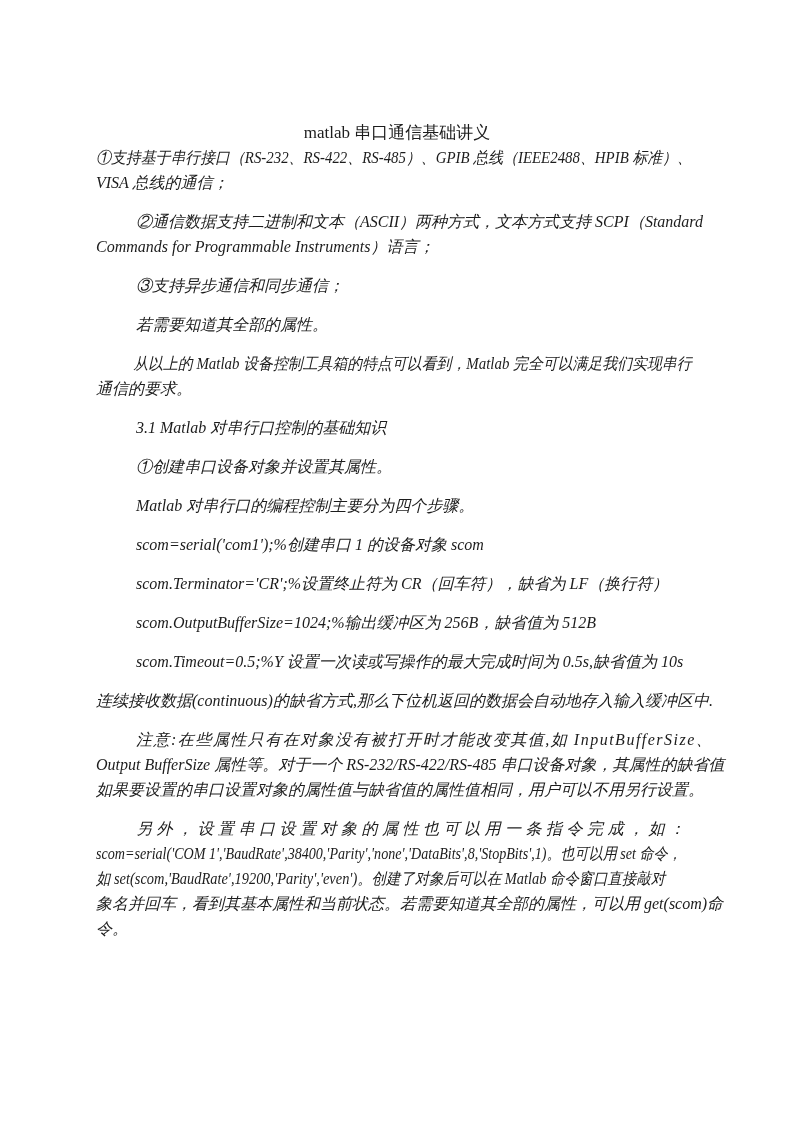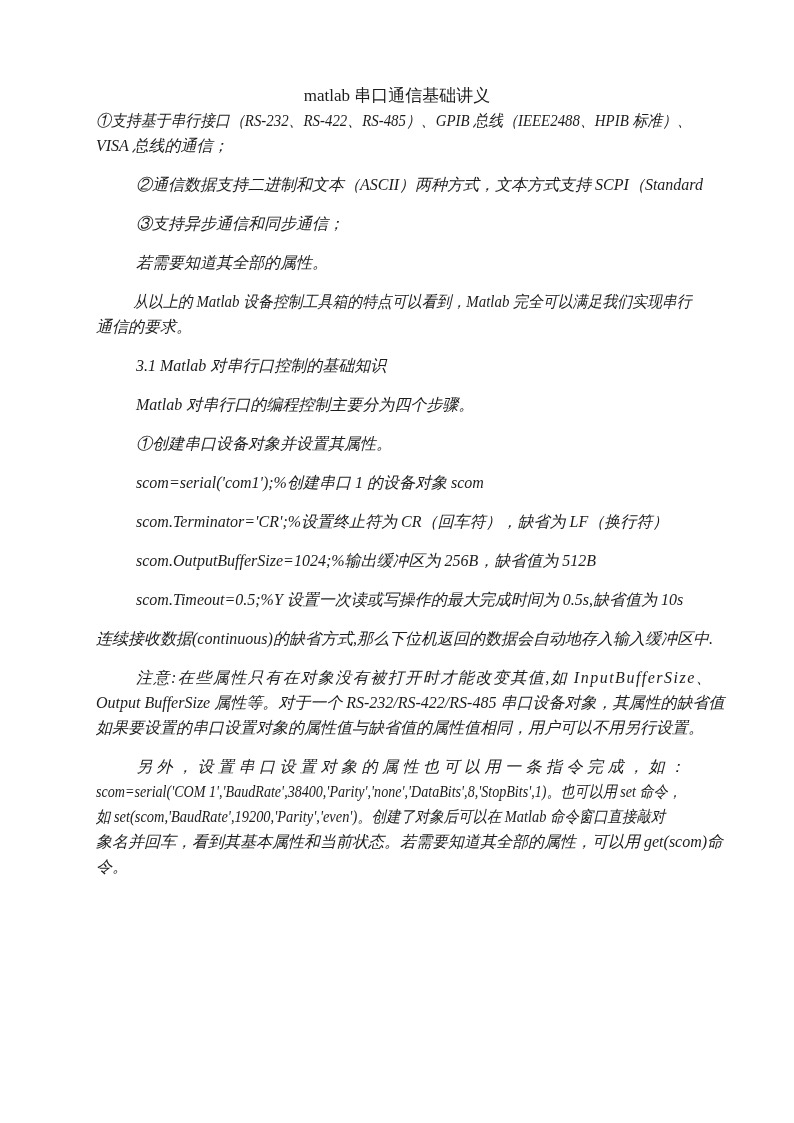--- a/index.html
+++ b/index.html
@@ -4,21 +4,21 @@
 <style>
   * { margin: 0; padding: 0; box-sizing: border-box; }
   html, body {
     width: 794px; height: 1123px;
     background: #ffffff;
     font-family: "Liberation Serif", "DejaVu Serif", serif;
     color: #1c1c1c;
   }
   .page {
     width: 794px; height: 1123px;
-    padding: 83px 96px 0 96px;
+    padding: 120px 96px 0 96px;
     overflow: hidden;
     background: #ffffff;
   }
   .content { width: 602px; }
   .title {
     text-align: center;
     font-size: 17px;
     line-height: 25px;
     white-space: nowrap;
   }
@@ -45,45 +45,46 @@
 
     <div class="title">matlab 串口通信基础讲义</div>
 
     <div class="para">
       <div class="line cx93">①支持基于串行接口（RS-232、RS-422、RS-485）、GPIB 总线（IEEE2488、HPIB 标准）、</div>
       <div class="line">VISA 总线的通信；</div>
     </div>
 
     <div class="para">
       <div class="line ind">②通信数据支持二进制和文本（ASCII）两种方式，文本方式支持 SCPI（Standard</div>
+      <div class="line">Commands for Programmable Instruments）语言；</div>
     </div>
 
     <div class="para">
       <div class="line ind">③支持异步通信和同步通信；</div>
     </div>
 
     <div class="para">
       <div class="line ind">若需要知道其全部的属性。</div>
     </div>
 
     <div class="para">
       <div class="line ind cx93">从以上的 Matlab 设备控制工具箱的特点可以看到，Matlab 完全可以满足我们实现串行</div>
       <div class="line">通信的要求。</div>
     </div>
 
     <div class="para">
       <div class="line ind">3.1 Matlab 对串行口控制的基础知识</div>
     </div>
 
     <div class="para">
-      <div class="line ind">Matlab 对串行口的编程控制主要分为四个步骤。</div>
+      <div class="line ind">①创建串口设备对象并设置其属性。</div>
     </div>
 
     <div class="para">
-      <div class="line ind">①创建串口设备对象并设置其属性。</div>
+      <div class="line ind">Matlab 对串行口的编程控制主要分为四个步骤。</div>
     </div>
 
     <div class="para">
       <div class="line ind">scom=serial('com1');%创建串口 1 的设备对象 scom</div>
     </div>
 
     <div class="para">
       <div class="line ind">scom.Terminator='CR';%设置终止符为 CR（回车符），缺省为 LF（换行符）</div>
     </div>
 

